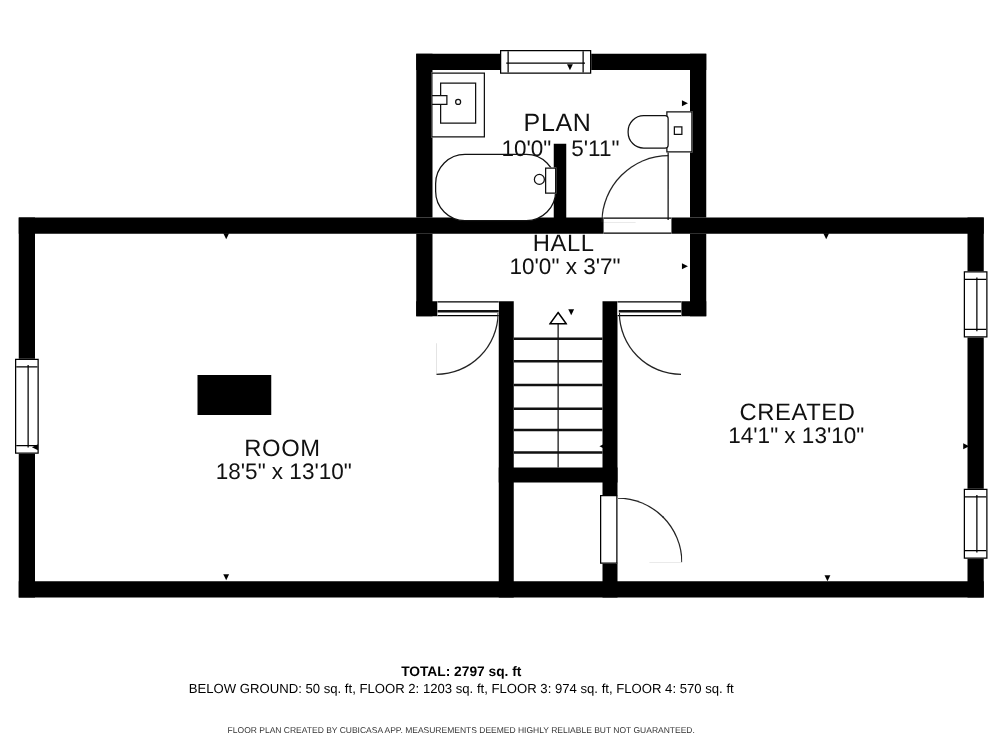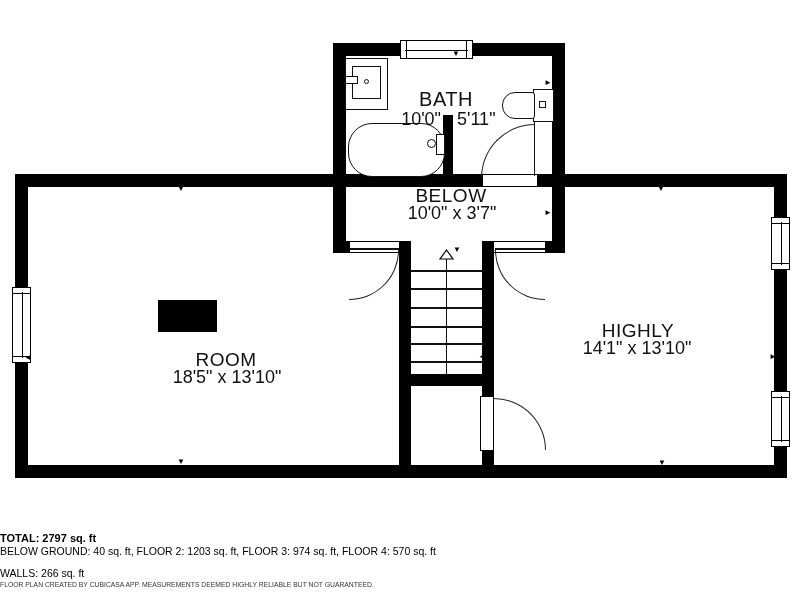--- a/index.html
+++ b/index.html
@@ -24,21 +24,21 @@
   .arc.tr{border-right-width:1.5px;border-top-width:1.5px;border-top-right-radius:100%;}
   .fixture{position:absolute;background:#fff;border:1.5px solid #111;box-sizing:border-box;}
   .tread{position:absolute;height:1.5px;background:#111;}
   .riser{position:absolute;width:1.5px;background:#111;}
   .marker{position:absolute;font-size:8px;line-height:1;color:#000;}
   .lbl{position:absolute;color:#111;white-space:nowrap;transform:translateX(-50%);
        text-align:center;line-height:1;}
   .name{font-size:20px;letter-spacing:.5px;}
   .dims{font-size:18px;}
   .halfdim{position:absolute;color:#111;white-space:nowrap;font-size:18px;line-height:1;}
-  .footer-line{position:absolute;left:0;width:738px;color:#000;line-height:1;}
+  .footer-line{position:absolute;left:0;width:738px;text-align:center;color:#000;line-height:1;}
 </style>
 </head>
 <body>
 
 <div class="canvas">
 
   <div class="wall" style="left:15px;top:174px;width:468px;height:13px;"></div>
   <div class="wall" style="left:537px;top:174px;width:250px;height:13px;"></div>
   <div class="wall" style="left:15px;top:174px;width:13px;height:304px;"></div>
   <div class="wall" style="left:774px;top:174px;width:13px;height:304px;"></div>
@@ -114,48 +114,47 @@
   <div class="fixture" style="left:352px;top:66px;width:29px;height:33px;"></div>
   <div class="fixture" style="left:364px;top:79px;width:5px;height:5px;border-width:1px;border-radius:50%;"></div>
   <div class="fixture" style="left:345px;top:76px;width:13px;height:8px;"></div>
 
   <div class="fixture" style="left:533px;top:89px;width:21px;height:33px;"></div>
   <div class="fixture" style="left:502px;top:92px;width:33px;height:27px;border-radius:13px 3px 3px 13px;"></div>
   <div class="fixture" style="left:539px;top:101px;width:7px;height:7px;border-width:1px;"></div>
 
   <div class="solid" style="left:158px;top:300px;width:59px;height:32px;"></div>
 
-  <div class="lbl name" style="left:446px;top:89px;">BATH</div>
+  <div class="lbl name" style="left:446px;top:89px;">PLAN</div>
   <span class="halfdim" style="left:441px;top:110px;transform:translateX(-100%);">10'0"</span>
   <span class="halfdim" style="left:457px;top:110px;">5'11"</span>
 
-  <div class="lbl name" style="left:451px;top:186px;font-size:19px;">BELOW</div>
+  <div class="lbl name" style="left:451px;top:186px;font-size:19px;">HALL</div>
   <div class="lbl dims" style="left:452px;top:204px;">10'0" x 3'7"</div>
 
   <div class="lbl name" style="left:226px;top:350px;font-size:19px;text-align:center;">ROOM</div>
   <div class="lbl dims" style="left:227px;top:368px;">18'5" x 13'10"</div>
 
-  <div class="lbl name" style="left:638px;top:321px;font-size:19px;">HIGHLY</div>
+  <div class="lbl name" style="left:638px;top:321px;font-size:19px;">CREATED</div>
   <div class="lbl dims" style="left:637px;top:339px;">14'1" x 13'10"</div>
 
   <span class="marker" style="left:177px;top:185px;">▼</span>
   <span class="marker" style="left:657px;top:185px;">▼</span>
   <span class="marker" style="left:177px;top:458px;">▼</span>
   <span class="marker" style="left:658px;top:459px;">▼</span>
   <span class="marker" style="left:24px;top:354px;">◄</span>
   <span class="marker" style="left:769px;top:353px;">►</span>
   <span class="marker" style="left:452px;top:50px;">▼</span>
   <span class="marker" style="left:337px;top:80px;">◄</span>
   <span class="marker" style="left:337px;top:160px;">◄</span>
   <span class="marker" style="left:544px;top:79px;">►</span>
   <span class="marker" style="left:447px;top:180px;">▲</span>
   <span class="marker" style="left:339px;top:209px;">◄</span>
   <span class="marker" style="left:544px;top:209px;">►</span>
   <span class="marker" style="left:453px;top:246px;">▼</span>
   <span class="marker" style="left:398px;top:353px;">►</span>
   <span class="marker" style="left:478px;top:353px;">◄</span>
 
   <div class="footer-line" style="top:533px;font-size:11px;font-weight:bold;">TOTAL: 2797 sq. ft</div>
-  <div class="footer-line" style="top:546px;font-size:10.5px;">BELOW GROUND: 40 sq. ft, FLOOR 2: 1203 sq. ft, FLOOR 3: 974 sq. ft, FLOOR 4: 570 sq. ft</div>
-  <div class="footer-line" style="top:568px;font-size:10.5px;">WALLS: 266 sq. ft</div>
+  <div class="footer-line" style="top:546px;font-size:10.5px;">BELOW GROUND: 50 sq. ft, FLOOR 2: 1203 sq. ft, FLOOR 3: 974 sq. ft, FLOOR 4: 570 sq. ft</div>
   <div class="footer-line" style="top:582px;font-size:6.8px;color:#333;">FLOOR PLAN CREATED BY CUBICASA APP. MEASUREMENTS DEEMED HIGHLY RELIABLE BUT NOT GUARANTEED.</div>
 
 </div>
 
 </body></html>

